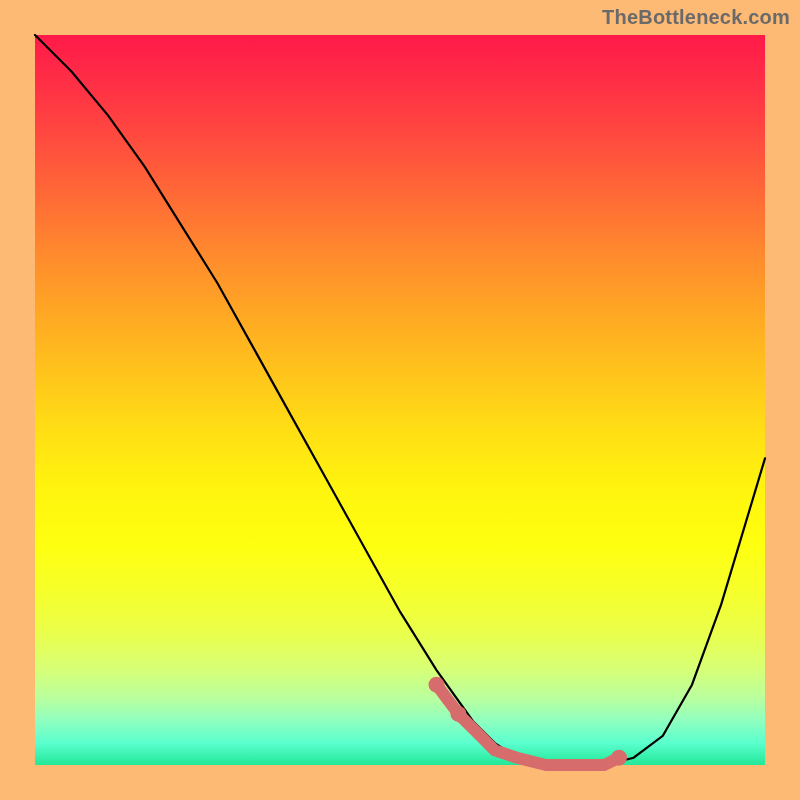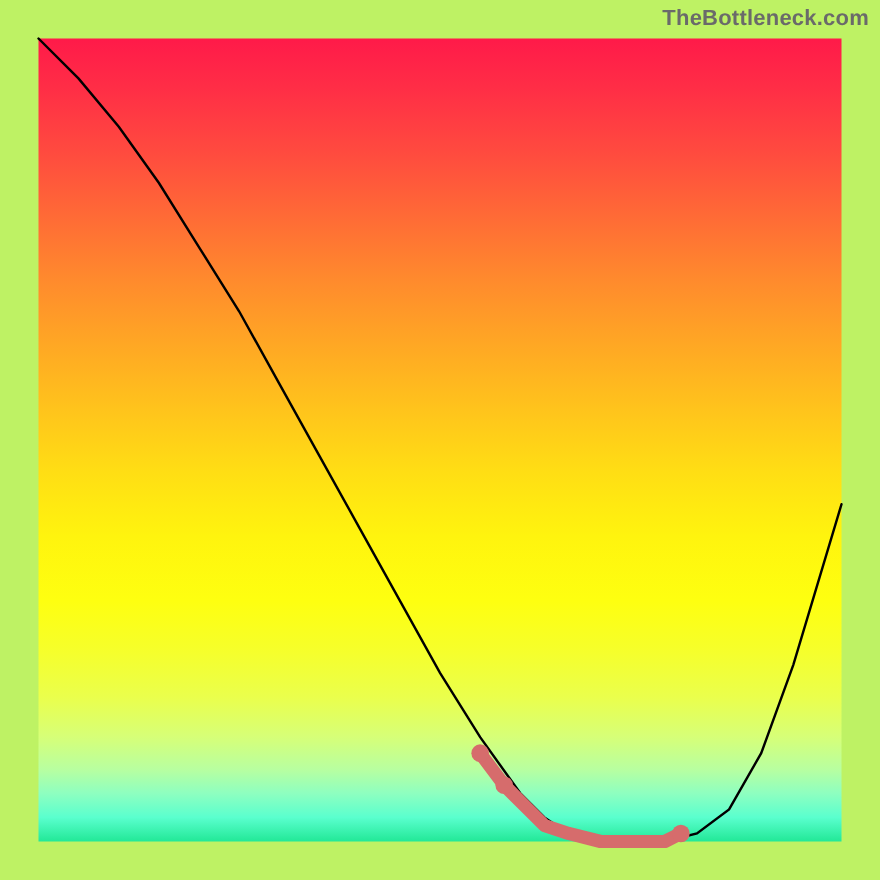--- a/index.html
+++ b/index.html
@@ -10,21 +10,21 @@
     background: #000;
     overflow: hidden;
     font-family: Arial, Helvetica, sans-serif;
   }
   .frame {
     position: absolute;
     left: 0;
     top: 0;
     width: 800px;
     height: 800px;
-    background: #bef264;
+    background: #fdba74;
   }
   .plot-area {
     position: absolute;
     left: 35px;
     top: 35px;
     width: 730px;
     height: 730px;
     background: linear-gradient(
       to bottom,
       #ff1a49 0%,

